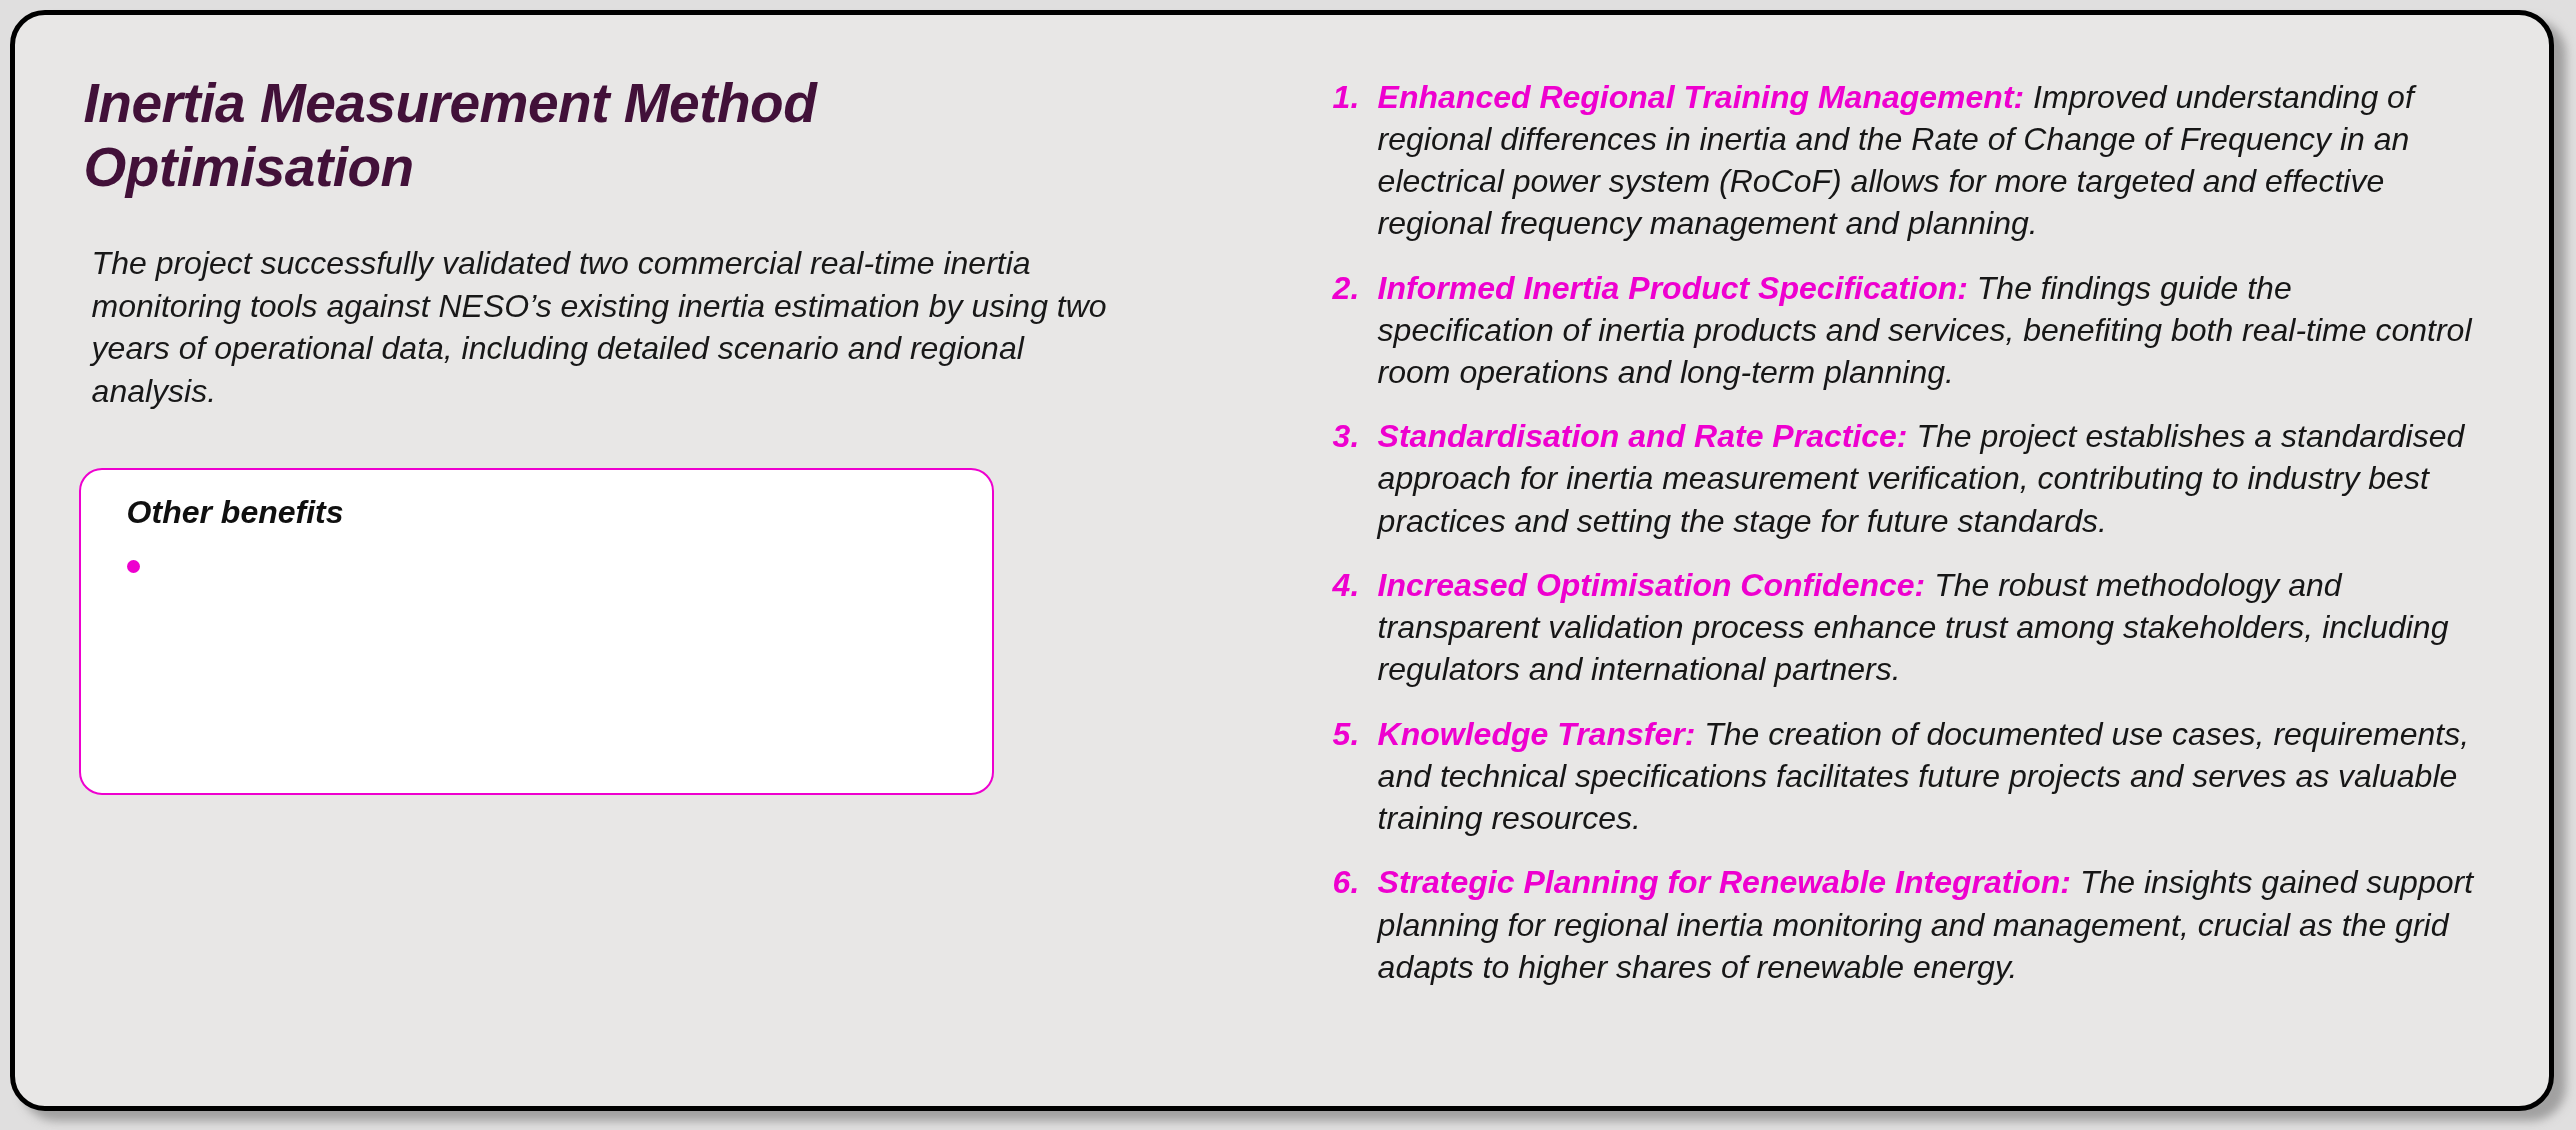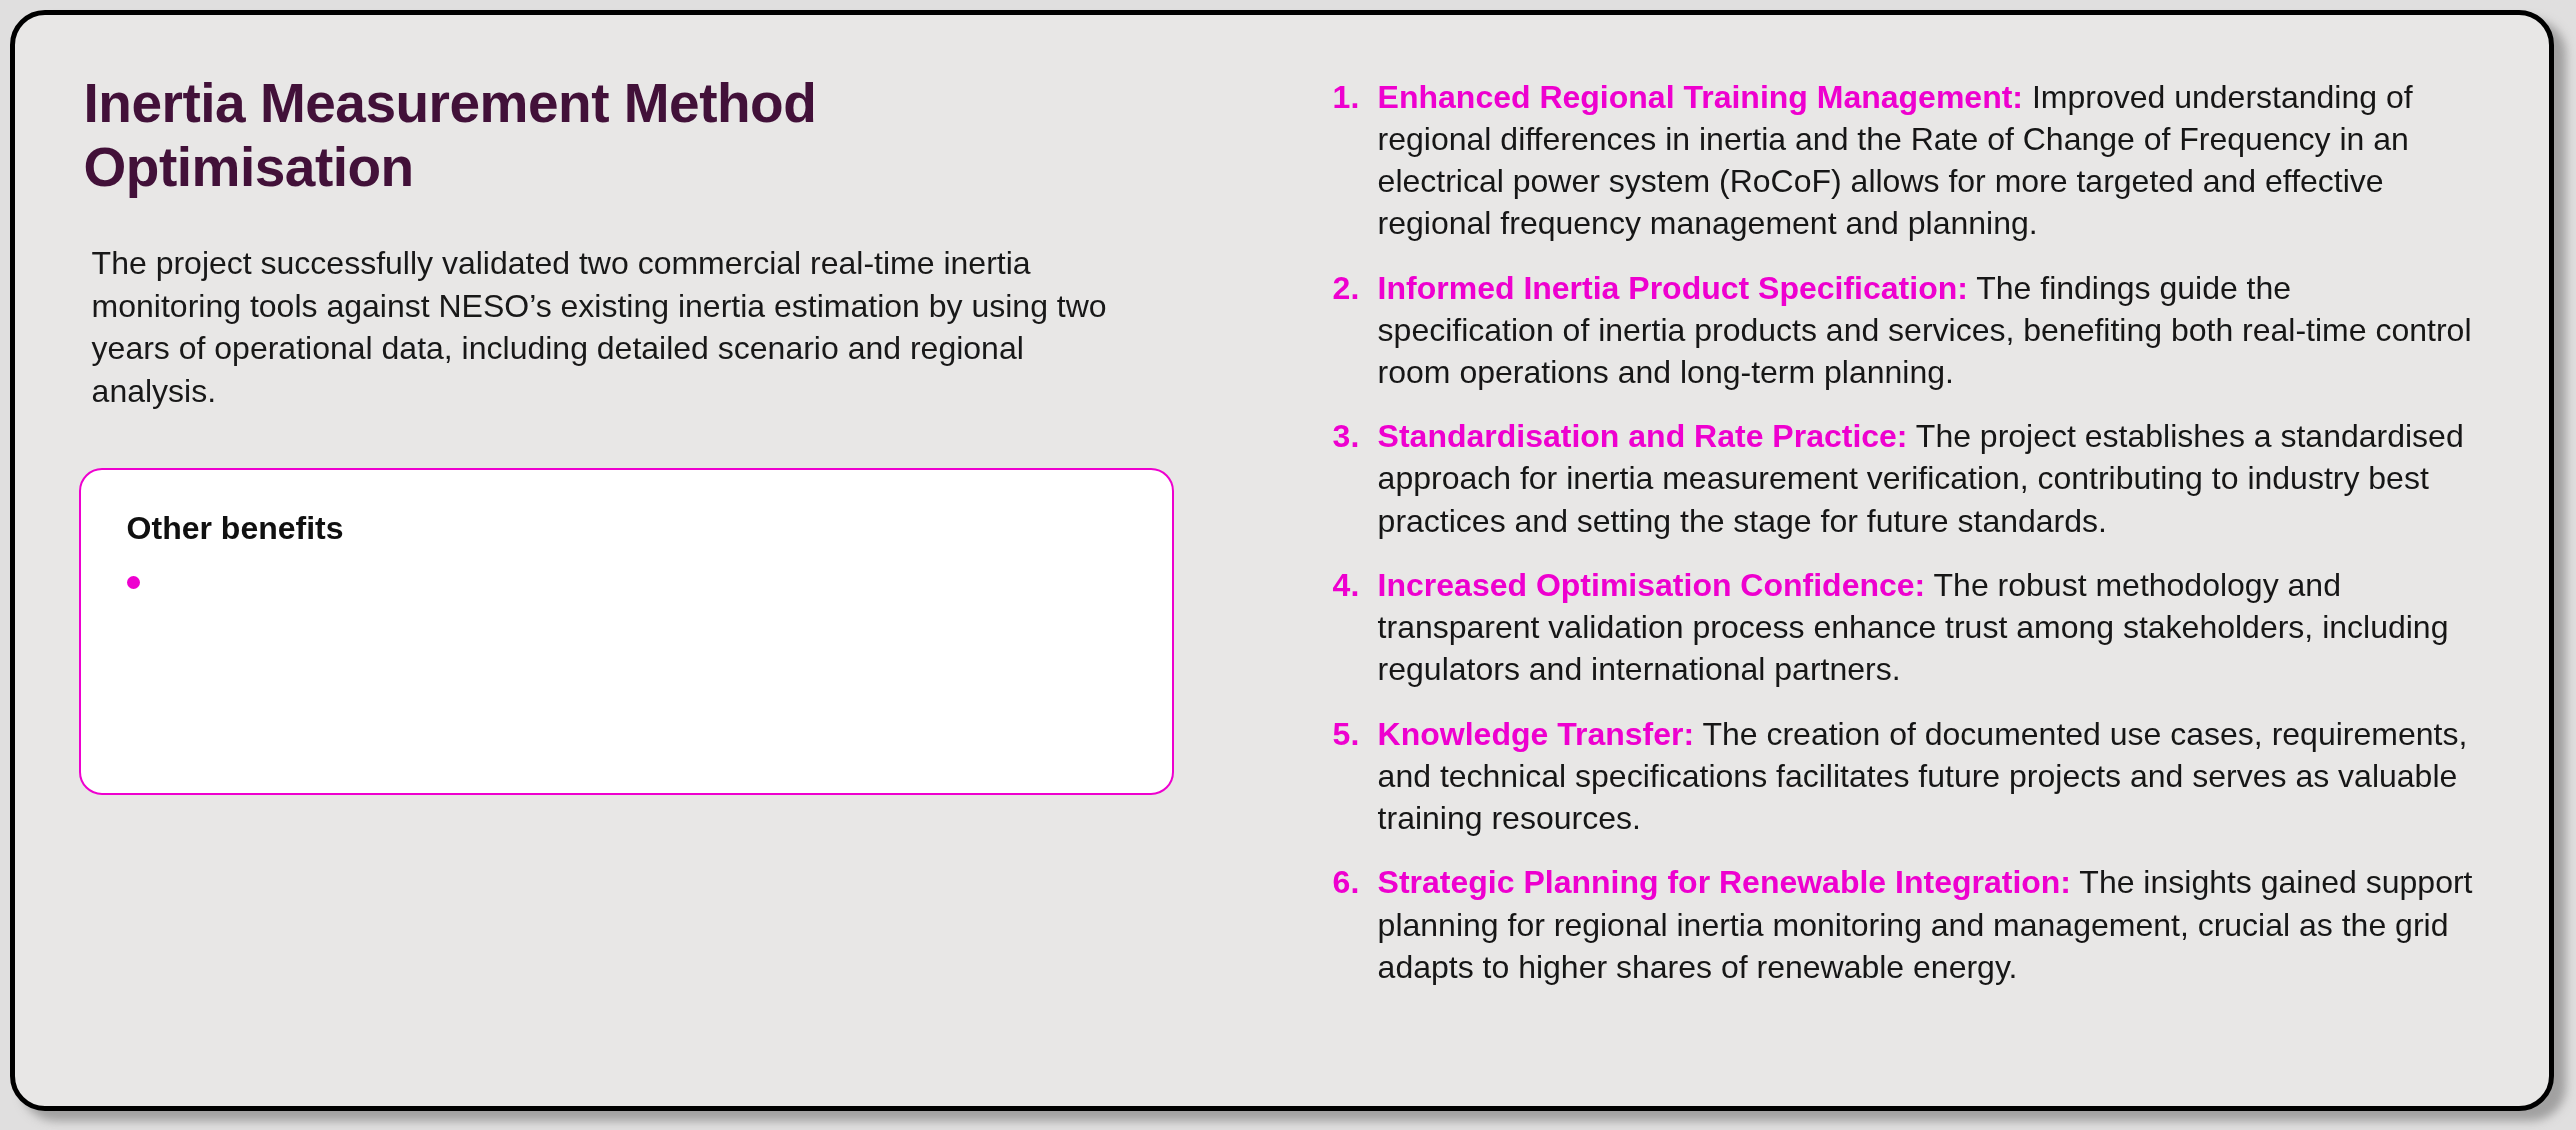--- a/index.html
+++ b/index.html
@@ -16,38 +16,39 @@
     background:#e0dfdf;
     font-family:"Liberation Sans","DejaVu Sans",sans-serif;
     color:#161616;
   }
   .card{
     position:absolute;left:9.6px;top:9.6px;width:2544px;height:1101px;
     background:var(--card-background);
     border:5.8px solid var(--card-border);
     border-radius:35px;
     box-shadow:11.5px 9.6px 9.6px rgba(110,110,110,0.55);
+    font-style:italic;
   }
   
   .left-col{position:absolute;left:69px;top:56px;width:1134px;}
   .page-title{
     margin:0 0 42px 0;max-width:942px;
     font-size:55px;font-weight:bold;line-height:1.18;
     letter-spacing:-0.5px;color:var(--title-purple);
   }
   .intro{
     margin:8px;max-width:1052px;
     font-size:32px;line-height:1.33;color:#181818;
   }
   .benefits-box{
-    position:absolute;left:64px;top:453px;width:1095px;height:327px;
+    position:absolute;left:64px;top:453px;width:915px;height:327px;
     background:var(--box-background);
     border:2.9px solid var(--accent-magenta);
     border-radius:23px;
-    padding:40px 46px;
+    padding:24px 46px;
   }
   .box-heading{
     font-size:32px;font-weight:bold;color:#101010;margin:0 0 29px 0;
   }
   .b-item{
     display:flex;align-items:center;gap:23px;
     font-size:32px;color:#161616;margin-bottom:20px;
   }
   .dot{
     width:13.5px;height:13.5px;border-radius:50%;

